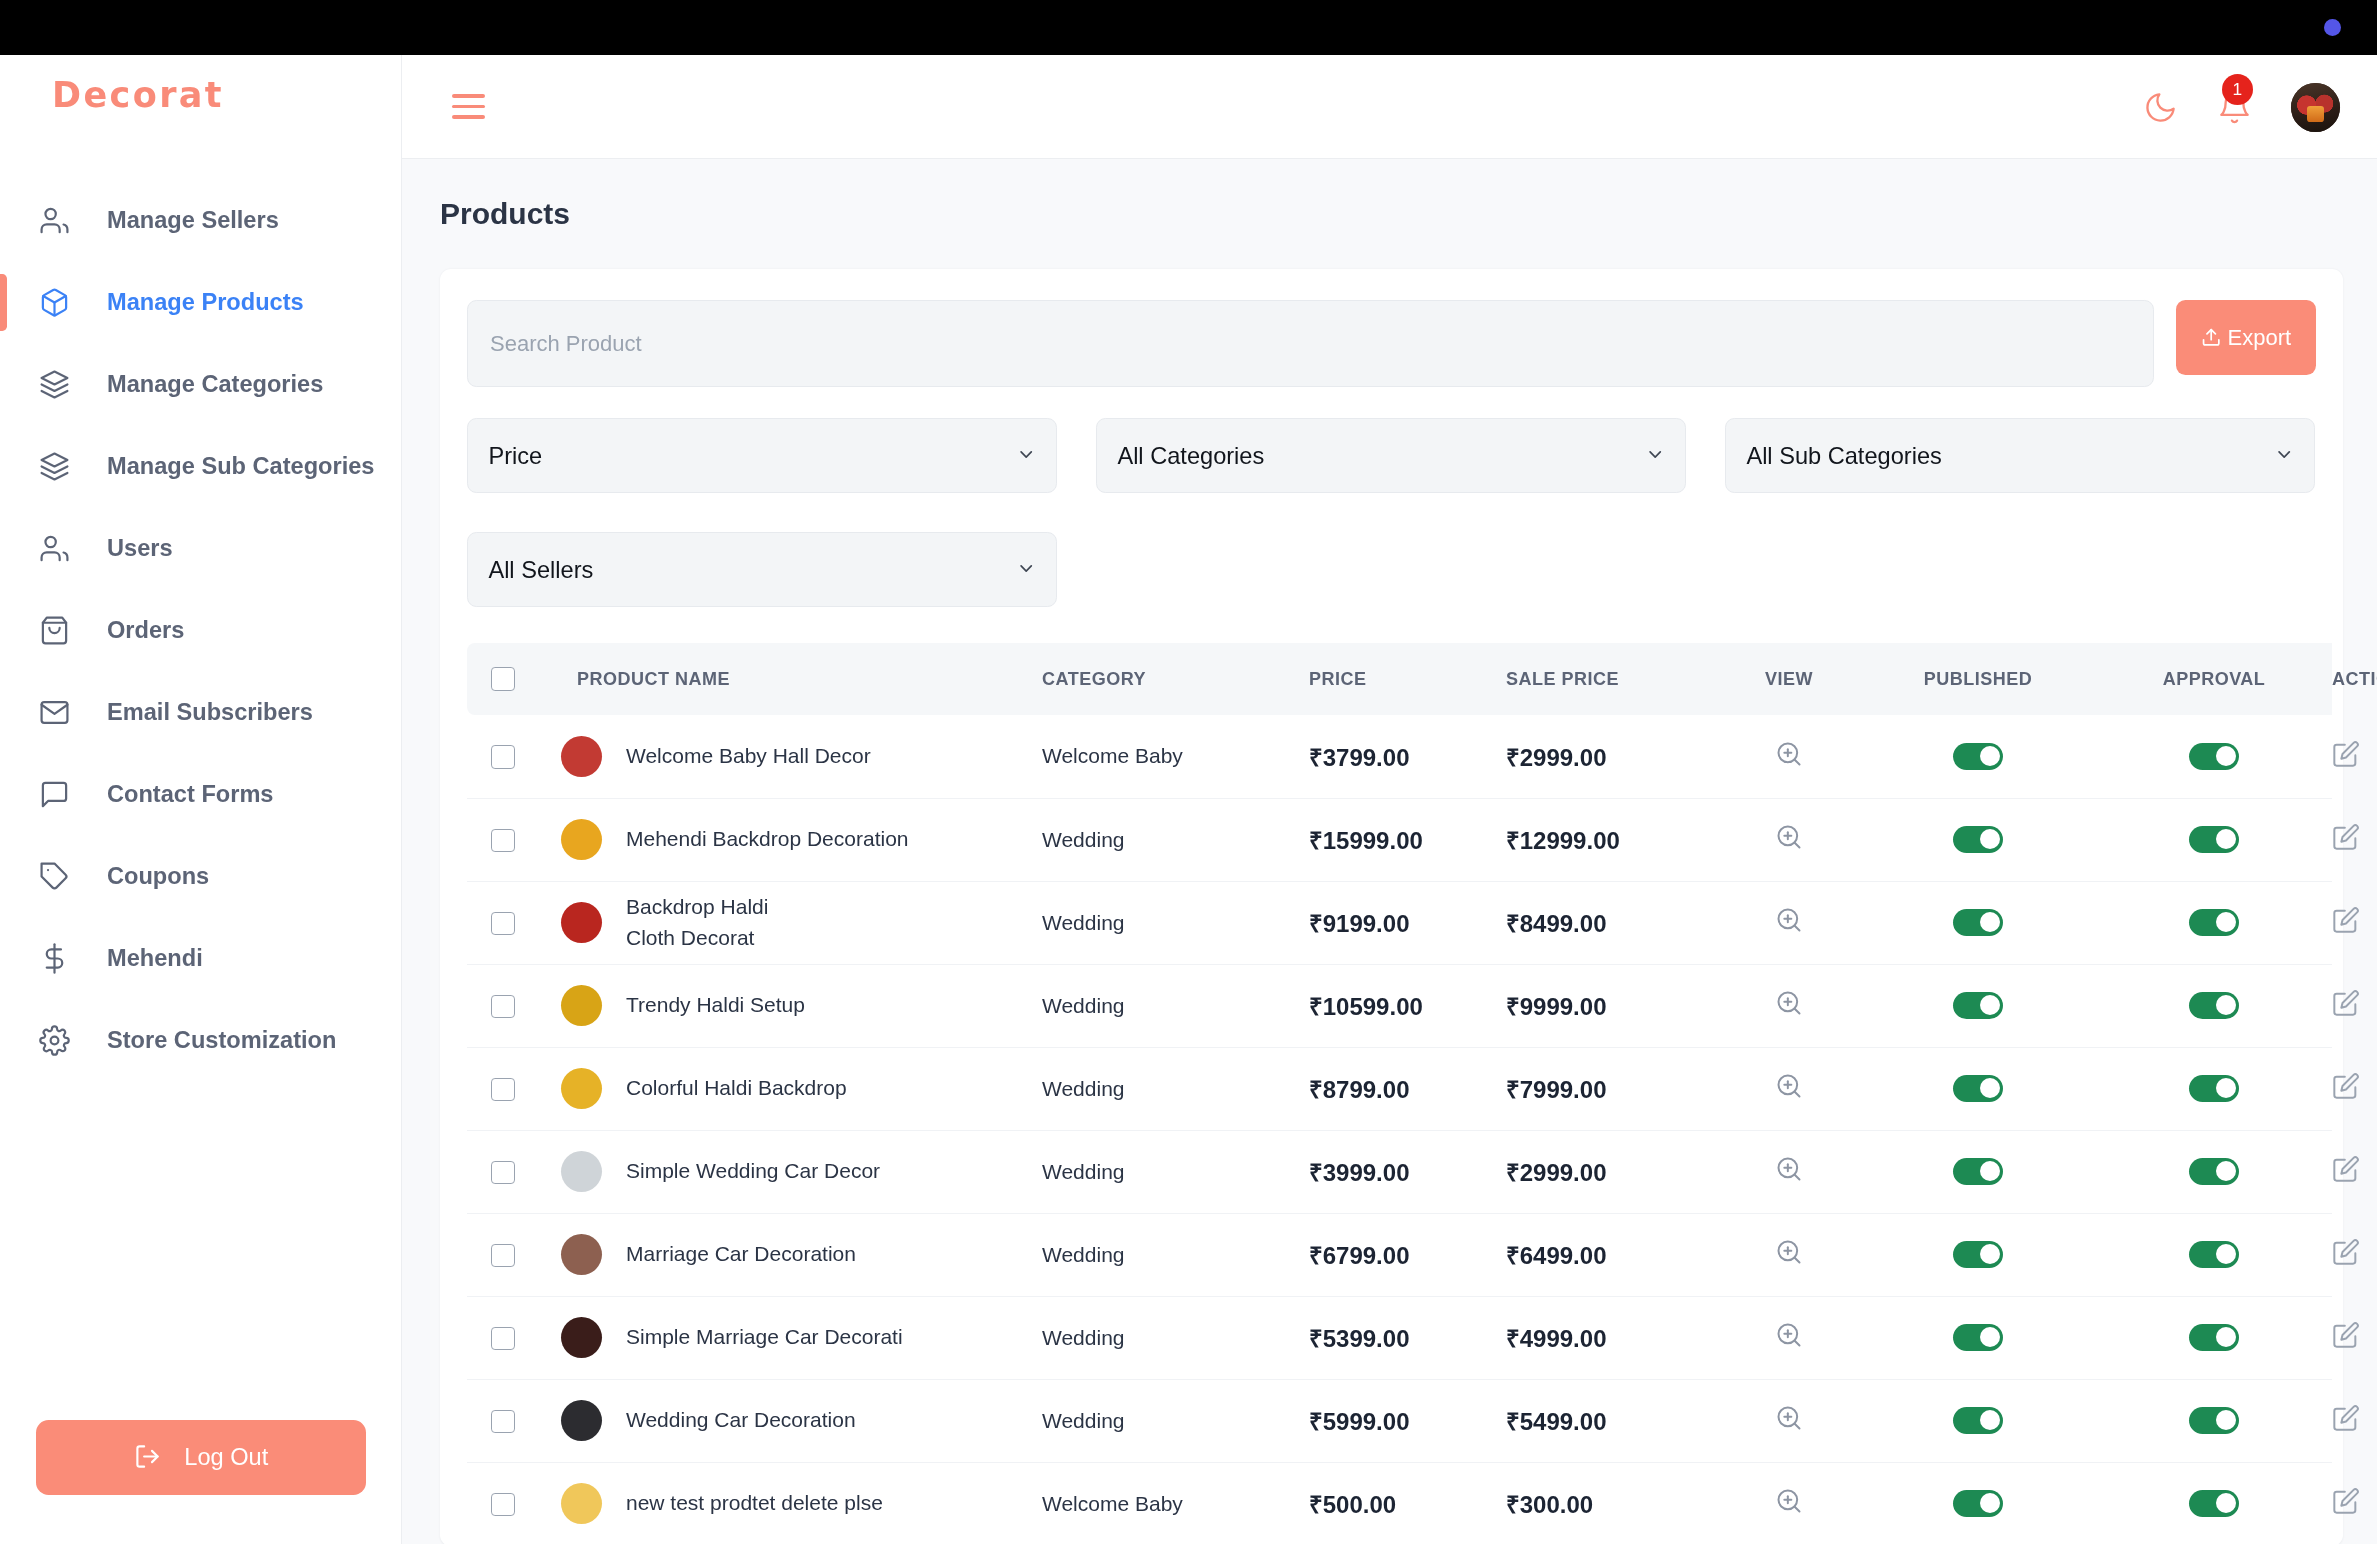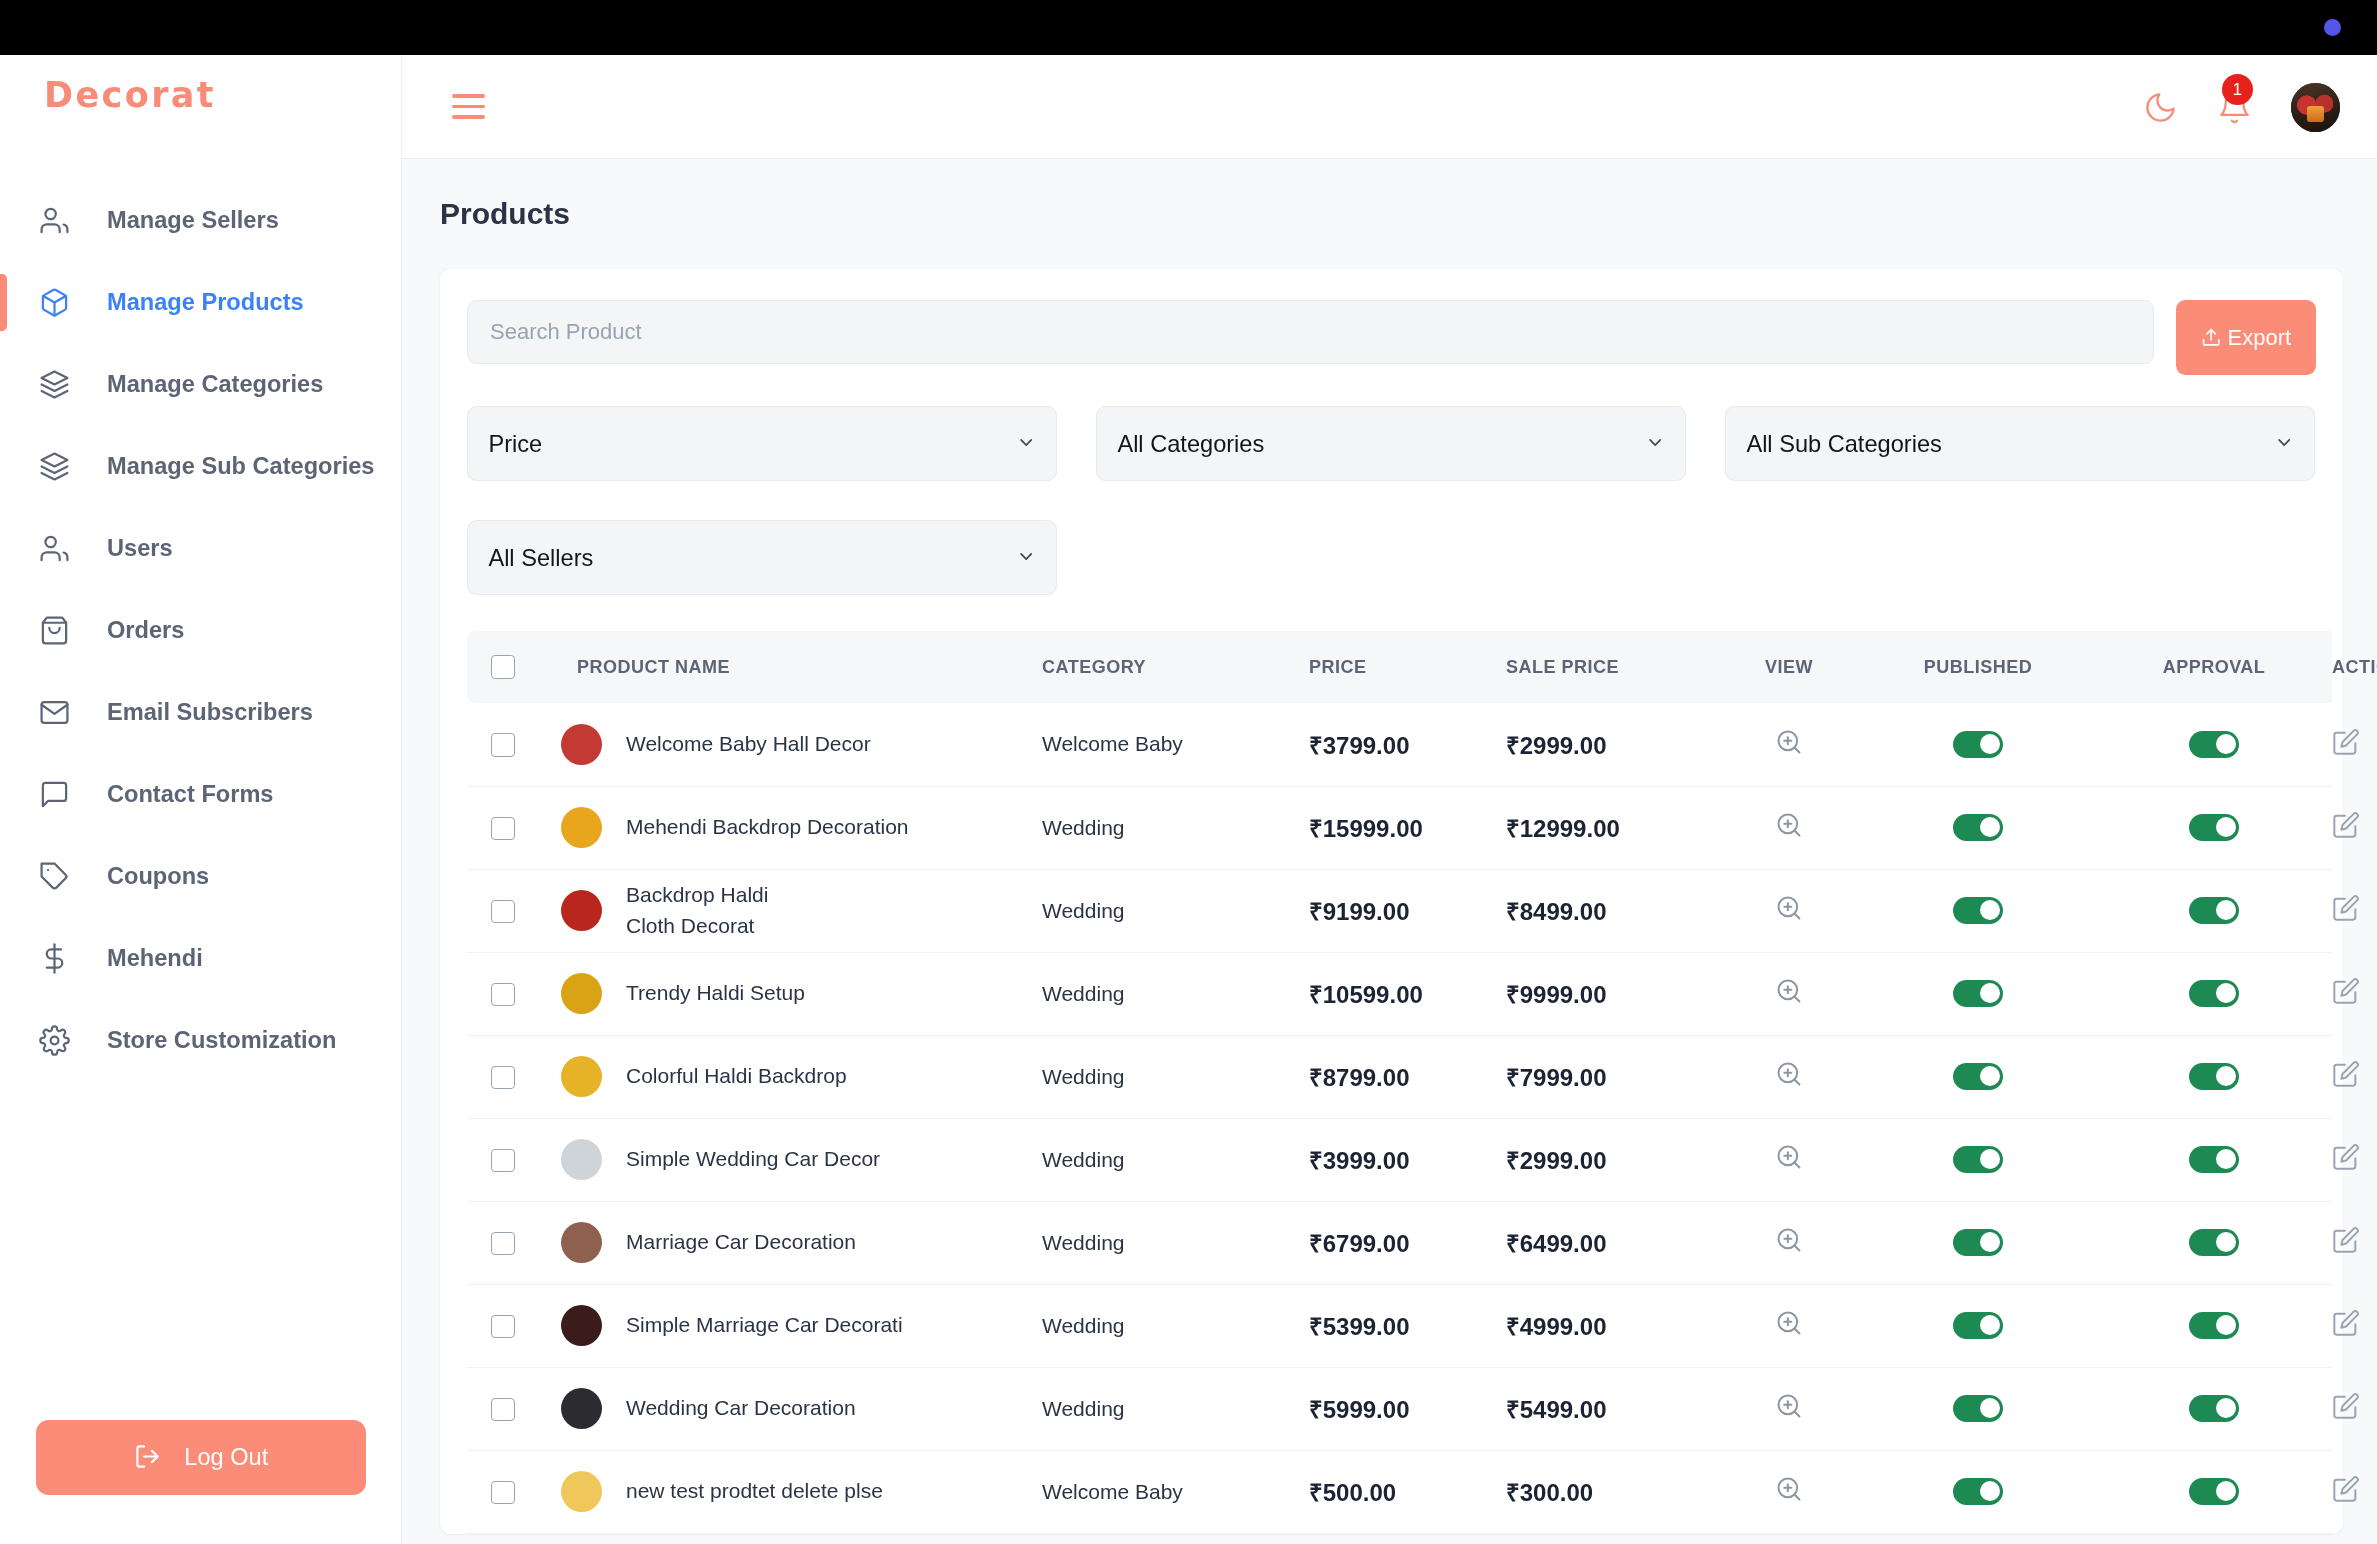--- a/index.html
+++ b/index.html
@@ -20,21 +20,21 @@
     width:17.3px; height:17.3px; border-radius:50%;
     background:#5456e8;
   }
 
   
   .sidebar {
     position:absolute; top:55px; left:0; width:402px; height:1489px;
     background:#fff; border-right:0.8px solid #eceef1; z-index:20;
   }
   .logo {
-    position:absolute; top:20.4px; left:44px;
+    position:absolute; top:20.4px; left:52px;
     font-size:35px; font-weight:700; color:#f98b79;
     letter-spacing:2.4px; font-family:"DejaVu Sans", sans-serif;
   }
   .nav { position:absolute; top:142px; left:0; width:402px; }
   .nav-item {
     position:relative; display:flex; align-items:center;
     height:47px; margin-bottom:35px; padding-left:36px;
     cursor:pointer; text-decoration:none;
   }
   .nav-item .ico {
@@ -107,21 +107,21 @@
   .page-title {
     margin:38px 0 0 38px; font-size:30px; font-weight:700; color:#2b3445;
   }
   .card {
     margin:38px 35px 0 38px; background:#fff; border-radius:11px;
     box-shadow:0 0.8px 2.4px rgba(20,30,50,.06);
     padding:31px 27px 0 27px;
   }
   .search-row { display:flex; gap:22px; align-items:stretch; }
   .search-input {
-    flex:1 1 auto; height:64px; background:#f3f5f7;
+    flex:1 1 auto; height:87px; background:#f3f5f7;
     border:0.8px solid #e7eaee; border-radius:9.4px;
     padding:0 22px; font-size:22px; color:#2b3445;
     font-family:"Liberation Sans", sans-serif; outline:none;
   }
   .search-input::placeholder { color:#9aa3b0; }
   .export-btn {
     flex:0 0 140px; height:75px; background:#fa8c78;
     border:none; border-radius:9.4px; color:#fff; cursor:pointer;
     font-size:22px; display:flex; align-items:center; justify-content:center; gap:6.3px;
   }

